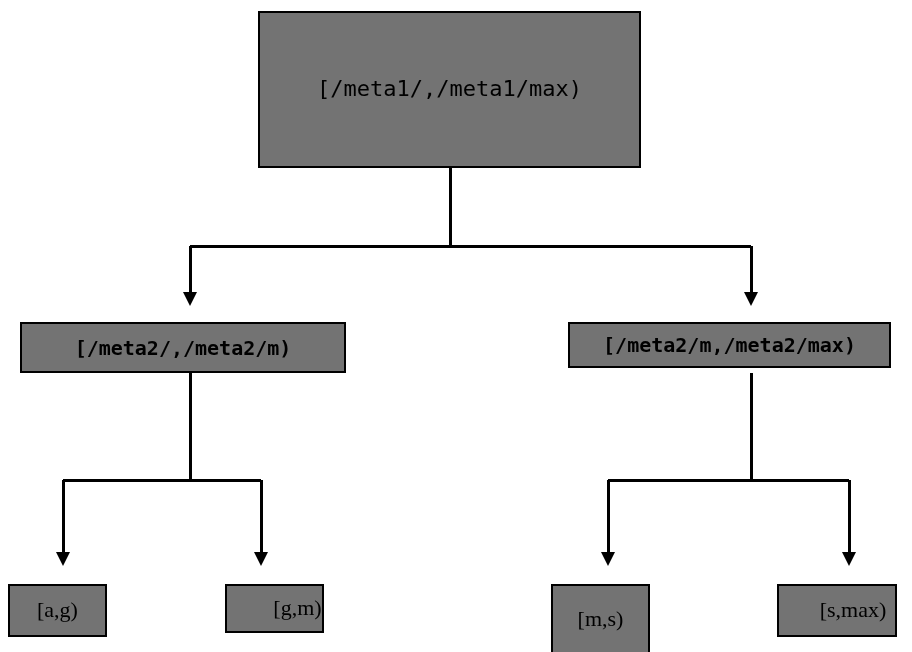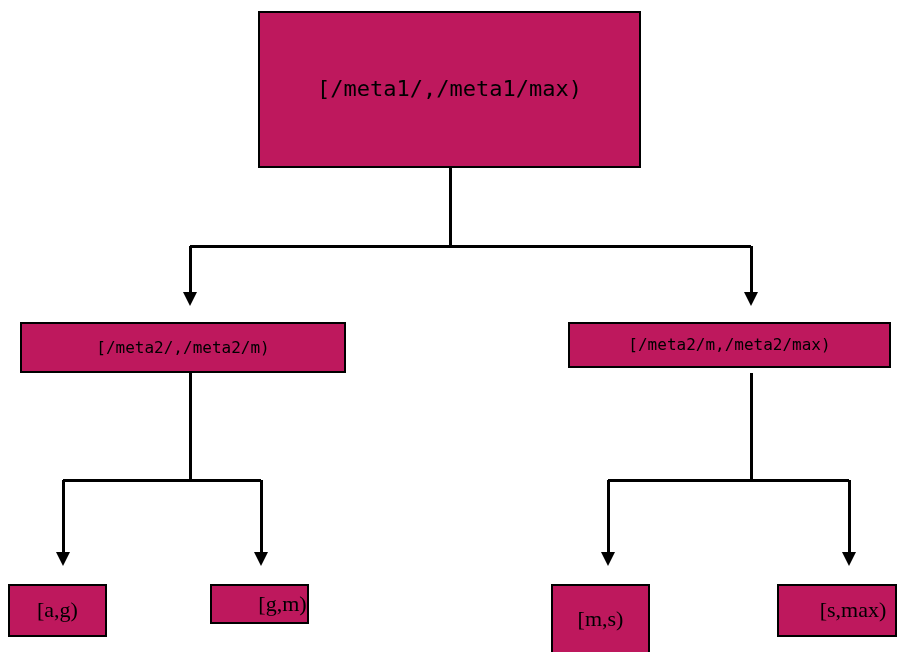--- a/index.html
+++ b/index.html
@@ -22,39 +22,40 @@
     position: absolute;
     left: 0;
     top: 0;
     width: 912px;
     height: 652px;
     pointer-events: none;
   }
   .node {
     position: absolute;
     box-sizing: border-box;
-    background: #be185d;
+    background: #737373;
     border: 2px solid #000000;
     display: flex;
     align-items: center;
     justify-content: center;
     text-align: left;
     color: #000000;
     white-space: pre;
     line-height: 1.1;
   }
   .node-label {
     display: block;
     white-space: pre;
   }
   .node-root {
     font-size: 22px;
   }
   .node-mid {
-    font-size: 16px;
+    font-size: 20px;
+    font-weight: bold;
   }
   .node-leaf {
     font-size: 22px;
     font-family: Liberation Serif, serif;
   }
 </style>
 </head>
 <body>
 
 <div id="diagram-root">
@@ -100,21 +101,21 @@
   </div>
 
   <div class="node node-mid" style="left:568px; top:322px; width:323px; height:46px;">
     <span class="node-label">[/meta2/m,/meta2/max)</span>
   </div>
 
   <div class="node node-leaf" style="left:8px; top:584px; width:99px; height:53px;">
     <span class="node-label">[a,g)</span>
   </div>
 
-  <div class="node node-leaf" style="left:210px; top:584px; width:99px; height:40px;padding-left:46px;">
+  <div class="node node-leaf" style="left:225px; top:584px; width:99px; height:49px;padding-left:46px;">
     <span class="node-label">[g,m)</span>
   </div>
 
   <div class="node node-leaf" style="left:551px; top:584px; width:99px; height:70px;">
     <span class="node-label">[m,s)</span>
   </div>
 
   <div class="node node-leaf" style="left:777px; top:584px; width:120px; height:53px;padding-left:32px;">
     <span class="node-label">[s,max)</span>
   </div>

